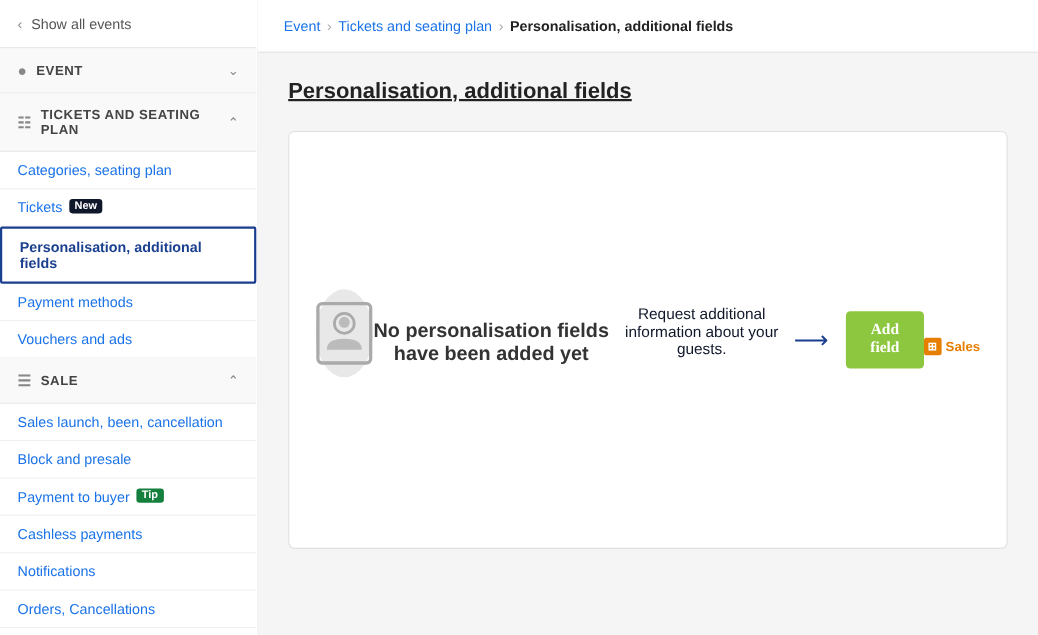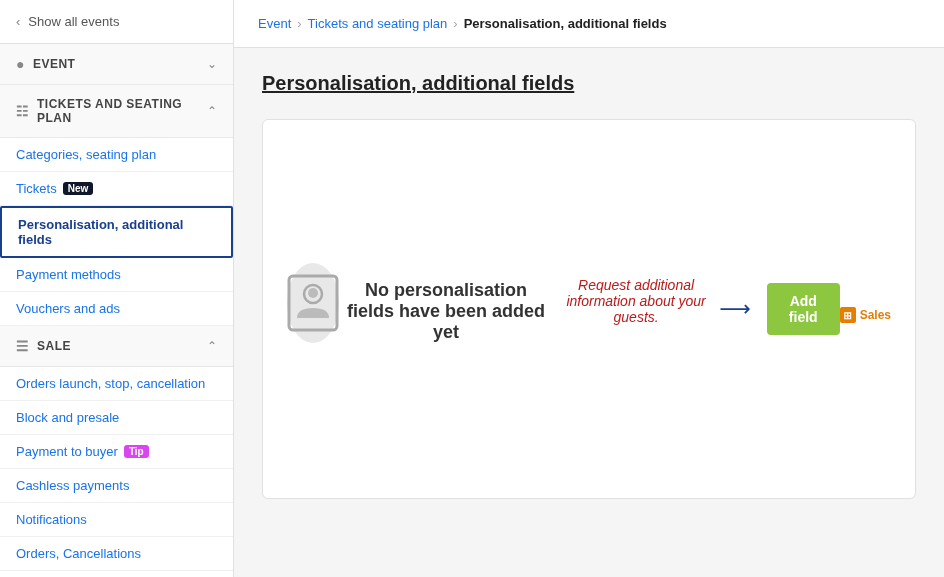--- a/index.html
+++ b/index.html
@@ -59,41 +59,41 @@
       font-size: 12px;
     }
 
     .sidebar-nav-item {
       padding: 9px 16px;
       color: #1a73e8;
       cursor: pointer;
       font-size: 13px;
       border-bottom: 1px solid #f0f0f0;
       display: flex;
-      align-items: center;
+      align-items: flex-start;
       gap: 6px;
     }
     .sidebar-nav-item.active {
       border: 2px solid #1a3f8f;
       color: #1a3f8f;
       font-weight: 600;
       background: #fff;
       border-radius: 2px;
     }
 
     .badge-new {
       background: #0f172a;
       color: #fff;
       font-size: 10px;
       font-weight: 700;
       padding: 1px 5px;
       border-radius: 3px;
     }
     .badge-tip {
-      background: #d946ef;
+      background: #15803d;
       color: #fff;
       font-size: 10px;
       font-weight: 700;
       padding: 1px 5px;
       border-radius: 3px;
     }
 
     
     .main {
       flex: 1;
@@ -155,23 +155,22 @@
     }
 
     .empty-title {
       font-size: 18px;
       font-weight: 600;
       color: #333;
       margin-bottom: 8px;
     }
     .empty-subtitle {
       font-size: 14px;
-      color: #b91c1c;
+      color: #0f172a;
       margin-bottom: 28px;
-      font-style: italic;
     }
 
     .add-field-row {
       display: flex;
       align-items: center;
       gap: 16px;
       margin-bottom: 12px;
     }
     .arrow-icon {
       color: #1a3f8f;
@@ -180,20 +179,21 @@
 
     .btn-add-field {
       background: #8dc63f;
       color: #fff;
       border: none;
       border-radius: 4px;
       padding: 10px 22px;
       font-size: 14px;
       font-weight: 600;
       cursor: pointer;
+      font-family: Liberation Serif, serif;
     }
 
     .plus-badge {
       display: flex;
       align-items: center;
       gap: 4px;
       font-size: 12px;
       color: #e67e00;
       font-weight: 600;
     }
@@ -254,21 +254,21 @@
 
   <div class="sidebar-section-header">
     <span class="section-title">
       <span class="section-icon">☰</span>
       <span>SALE</span>
     </span>
     <span class="chevron">⌃</span>
   </div>
 
   <div class="sidebar-nav-item">
-    <span>Orders launch, stop, cancellation</span>
+    <span>Sales launch, been, cancellation</span>
   </div>
   <div class="sidebar-nav-item">
     <span>Block and presale</span>
   </div>
   <div class="sidebar-nav-item">
     <span>Payment to buyer</span>
     <span class="badge-tip">Tip</span>
   </div>
   <div class="sidebar-nav-item">
     <span>Cashless payments</span>

